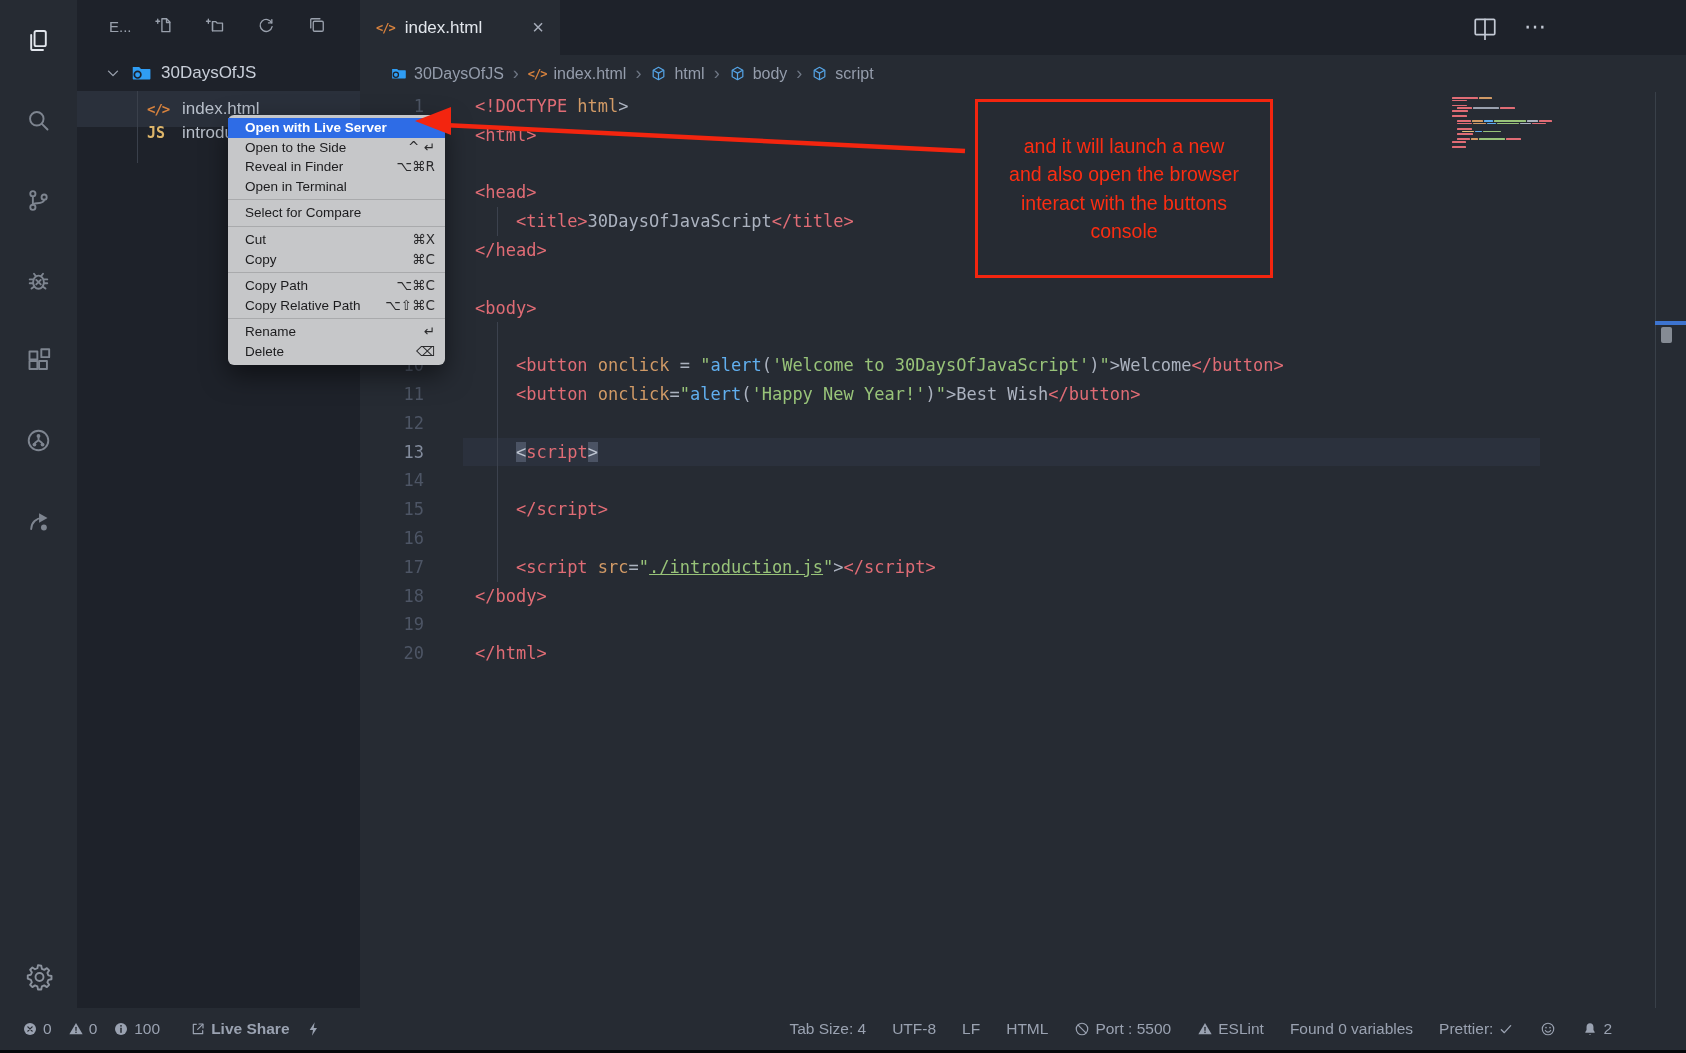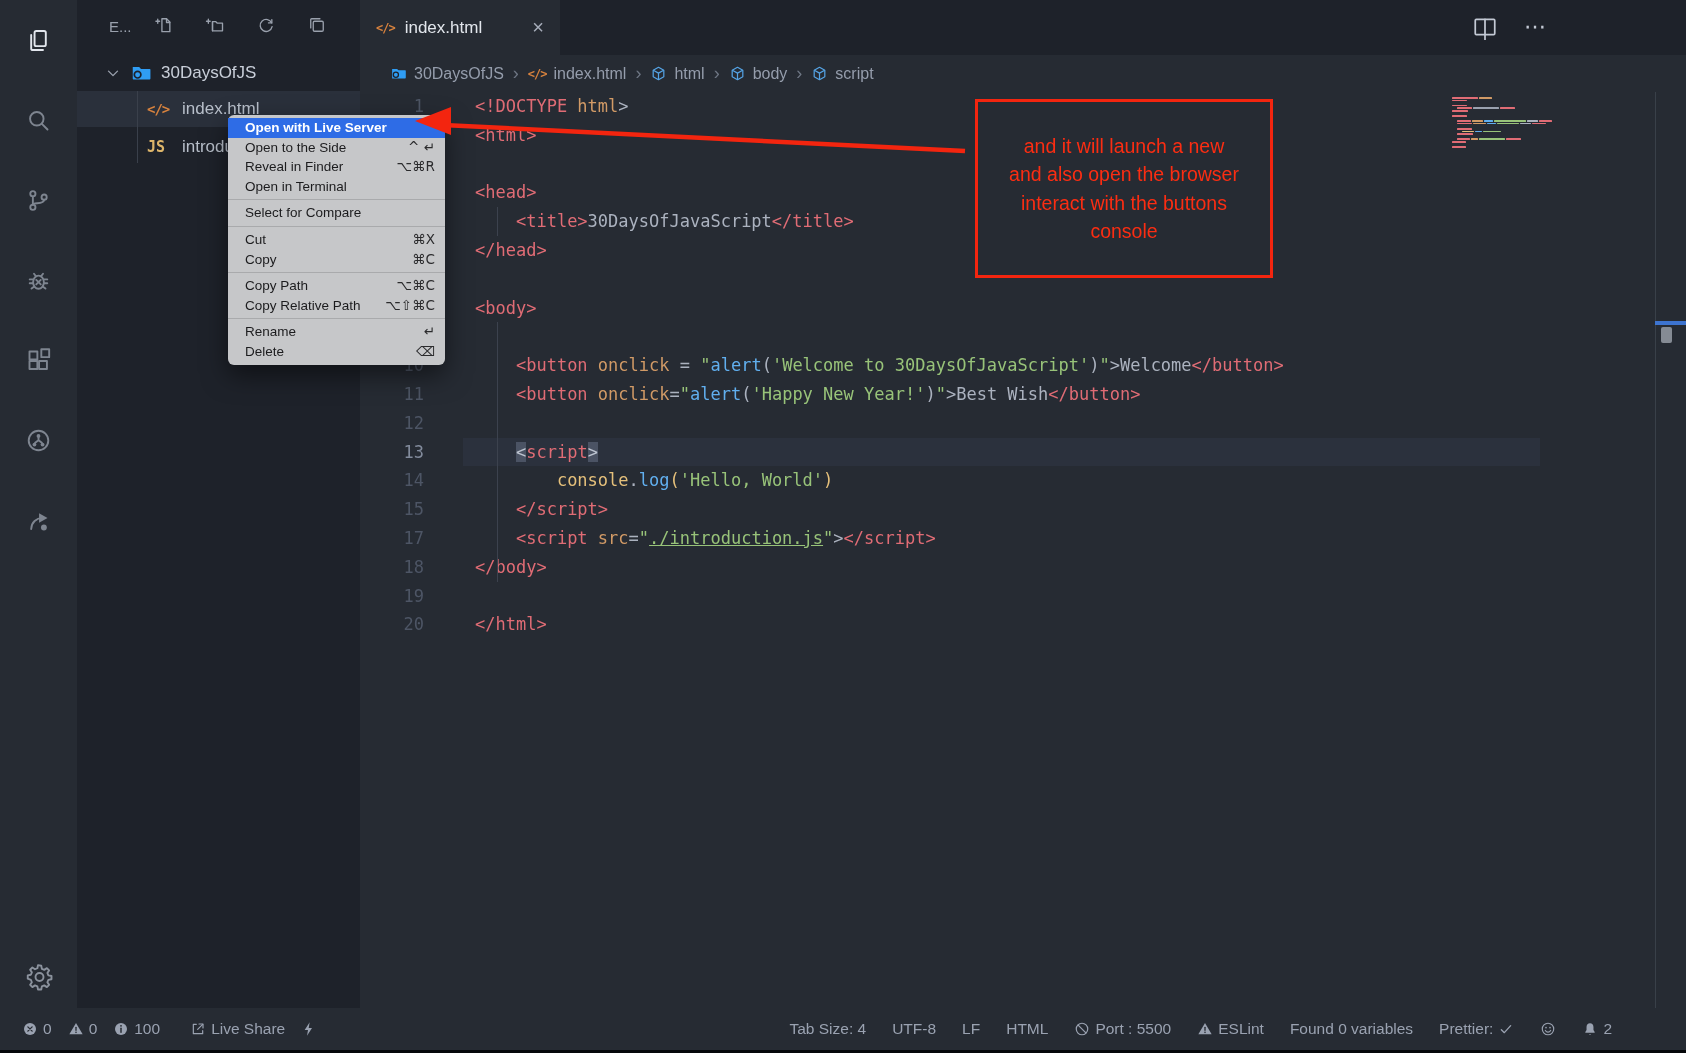--- a/index.html
+++ b/index.html
@@ -172,21 +172,21 @@
           <span class="tr-foldericon"><svg viewBox="0 0 24 24">
               <path fill="#2f9df4" d="M3 5.5h7l2 2h9.5a.8.8 0 0 1 .8.8V18a1 1 0 0 1-1 1H3.7A.8.8 0 0 1 3 18.2z"></path>
               <circle cx="8.3" cy="13.8" r="3.6" fill="none" stroke="#1e222a" stroke-width="1.8"></circle>
             </svg></span>
           <span class="tr-label" style="color:#c9cfd9">30DaysOfJS</span>
         </div>
         <div class="tree-row selected" style="top: 91px;">
           <span class="file-ico ico-html">&lt;/&gt;</span>
           <span class="tr-label">index.html</span>
         </div>
-        <div class="tree-row" style="top: 129px;">
+        <div class="tree-row" style="top: 115px;">
           <span class="file-ico ico-js">JS</span>
           <span class="tr-label">introduction.js</span>
         </div>
       </div>
     <div id="indent-guide-tree"></div>
   </div>
 
   <div id="main">
     <div id="tabbar">
       <div id="tab-active">
@@ -255,22 +255,23 @@
           <div class="code-line"><span class="ln">4</span><span class="code-text"><span class="tk-tag">&lt;head&gt;</span></span></div>
           <div class="code-line"><span class="ln">5</span><span class="code-text"><span class="tk-fg">    </span><span class="tk-tag">&lt;title&gt;</span><span class="tk-fg">30DaysOfJavaScript</span><span class="tk-tag">&lt;/title&gt;</span></span></div>
           <div class="code-line"><span class="ln">6</span><span class="code-text"><span class="tk-tag">&lt;/head&gt;</span></span></div>
           <div class="code-line"><span class="ln">7</span><span class="code-text"></span></div>
           <div class="code-line"><span class="ln">8</span><span class="code-text"><span class="tk-tag">&lt;body&gt;</span></span></div>
           <div class="code-line"><span class="ln">9</span><span class="code-text"></span></div>
           <div class="code-line"><span class="ln">10</span><span class="code-text"><span class="tk-fg">    </span><span class="tk-tag">&lt;button</span><span class="tk-attr"> onclick</span><span class="tk-fg"> = </span><span class="tk-str">"</span><span class="tk-fn">alert</span><span class="tk-fg">(</span><span class="tk-str">'Welcome to 30DaysOfJavaScript'</span><span class="tk-fg">)</span><span class="tk-str">"</span><span class="tk-fg">&gt;Welcome</span><span class="tk-tag">&lt;/button&gt;</span></span></div>
           <div class="code-line"><span class="ln">11</span><span class="code-text"><span class="tk-fg">    </span><span class="tk-tag">&lt;button</span><span class="tk-attr"> onclick</span><span class="tk-fg">=</span><span class="tk-str">"</span><span class="tk-fn">alert</span><span class="tk-fg">(</span><span class="tk-str">'Happy New Year!'</span><span class="tk-fg">)</span><span class="tk-str">"</span><span class="tk-fg">&gt;Best Wish</span><span class="tk-tag">&lt;/button&gt;</span></span></div>
           <div class="code-line"><span class="ln">12</span><span class="code-text"></span></div>
           <div class="code-line"><span class="ln cur">13</span><span class="code-text"><span class="tk-fg">    </span><span class="tk-box">&lt;</span><span class="tk-tag">script</span><span class="tk-box">&gt;</span></span></div>
-          <div class="code-line"><span class="ln">14</span><span class="code-text"><span class="tk-fg">        </span><span class="tk-gold">console</span><span class="tk-fg">.</span><span class="tk-fn">log</span><span class="tk-gold">(</span><span class="tk-str">'Hello, World'</span><span class="tk-gold">)</span></span></div>
+          <div class="code-line"><span class="ln">14</span></div>
           <div class="code-line"><span class="ln">15</span><span class="code-text"><span class="tk-fg">    </span><span class="tk-tag">&lt;/script&gt;</span></span></div>
+          <div class="code-line"><span class="ln">16</span><span class="code-text"></span></div>
           <div class="code-line"><span class="ln">17</span><span class="code-text"><span class="tk-fg">    </span><span class="tk-tag">&lt;script</span><span class="tk-attr"> src</span><span class="tk-fg">=</span><span class="tk-str">"</span><span class="tk-strU">./introduction.js</span><span class="tk-str">"</span><span class="tk-fg">&gt;</span><span class="tk-tag">&lt;/script&gt;</span></span></div>
           <div class="code-line"><span class="ln">18</span><span class="code-text"><span class="tk-tag">&lt;/body&gt;</span></span></div>
           <div class="code-line"><span class="ln">19</span><span class="code-text"></span></div>
           <div class="code-line"><span class="ln">20</span><span class="code-text"><span class="tk-tag">&lt;/html&gt;</span></span></div>
         </div>
       <div class="iguide" style="top:115.2px;height:28.8px;"></div>
       <div class="iguide" style="top:230.4px;height:259.2px;"></div>
       <div id="minimap">
           <div class="mm-line" style="margin-left: 0px;">
             <div class="mm-seg" style="width: 26px; background: rgb(224, 108, 117);"></div>
@@ -369,21 +370,21 @@
         <div class="st-item">
           <span style="display:flex">
             <svg viewBox="0 0 24 24" fill="none" stroke="currentColor" stroke-width="1.7" stroke-linecap="round" stroke-linejoin="round">
               <circle cx="12" cy="12" r="9" fill="currentColor" stroke="none"></circle>
               <path d="M12 10.7V17" stroke="#262b33" stroke-width="2.2"></path>
               <circle cx="12" cy="7.3" r="1.4" fill="#262b33" stroke="none"></circle>
             </svg>
           </span>
           <span>100</span>
         </div>
-        <div class="st-item" style="margin-left: 14px;">
+        <div class="st-item" style="margin-left: 14px; font-weight: bold;">
           <span style="display:flex">
             <svg viewBox="0 0 24 24" fill="none" stroke="currentColor" stroke-width="1.8" stroke-linecap="round" stroke-linejoin="round">
               <path d="M9.5 5H5v14h14v-4.5"></path>
               <path d="M13.5 4.5H19.5V10.5"></path>
               <path d="M19 5l-7.5 7.5"></path>
             </svg>
           </span>
           <span>Live Share</span>
         </div>
         <div class="st-item">

